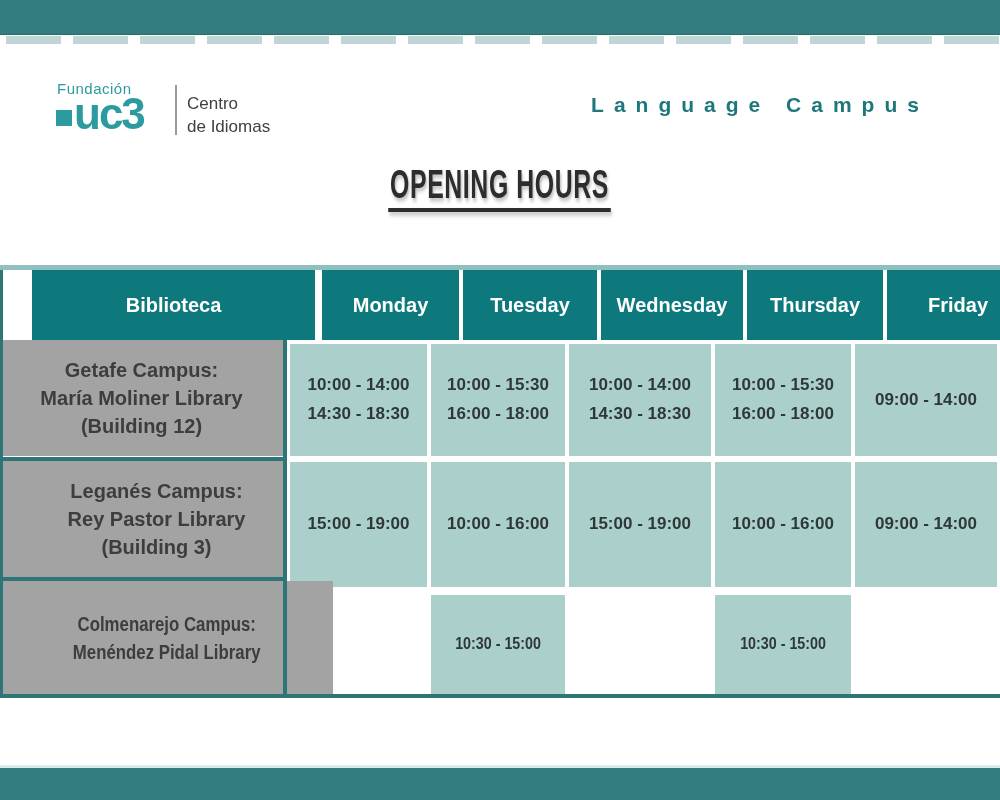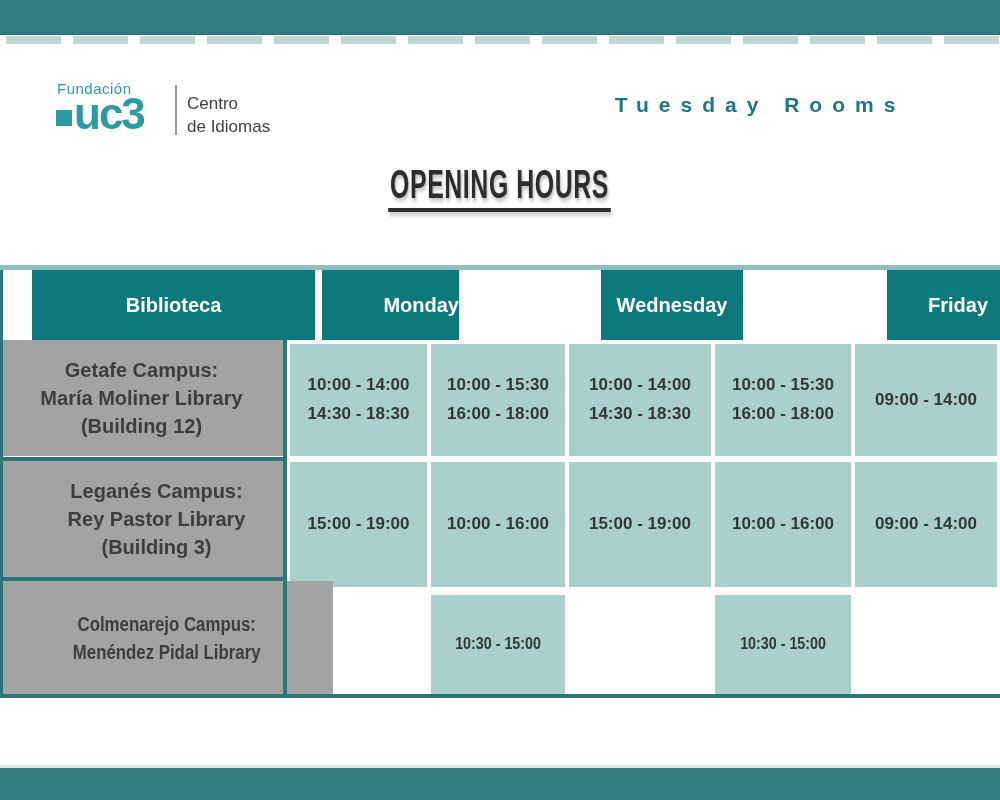--- a/index.html
+++ b/index.html
@@ -78,35 +78,41 @@
 
   <div class="logo">
     <div class="logo-fundacion">Fundación</div>
     <div class="logo-square"></div>
     <div class="logo-uc3">uc3</div>
     <div class="logo-divider"></div>
     <div class="logo-unit">Centro
 de Idiomas</div>
   </div>
 
-  <div class="language-rooms">Tuesday Rooms</div>
+  <div class="language-rooms">Language Campus</div>
   <div class="title-wrap">
     <span class="title-text">OPENING HOURS</span>
   </div>
 
   <div class="table-top-edge"></div>
 
   <div class="cell header" style="left:0; top:270px; width:283px; height:70px;">
       <span>Biblioteca</span>
     </div>
-  <div class="cell header" style="left:290px; top:270px; width:137px; height:70px;justify-content:flex-end;">
+  <div class="cell header" style="left:290px; top:270px; width:137px; height:70px;">
       <span>Monday</span>
+    </div>
+  <div class="cell header" style="left:431px; top:270px; width:134px; height:70px;">
+      <span>Tuesday</span>
     </div>
   <div class="cell header" style="left:569px; top:270px; width:142px; height:70px;">
       <span>Wednesday</span>
+    </div>
+  <div class="cell header" style="left:715px; top:270px; width:136px; height:70px;">
+      <span>Thursday</span>
     </div>
   <div class="cell header" style="left:855px; top:270px; width:142px; height:70px;">
       <span>Friday</span>
     </div>
 
   <div class="cell label" style="left:0; top:340px; width:283px; height:116px;">
       <span>Getafe Campus:
 María Moliner Library
 (Building 12)</span>
     </div>

